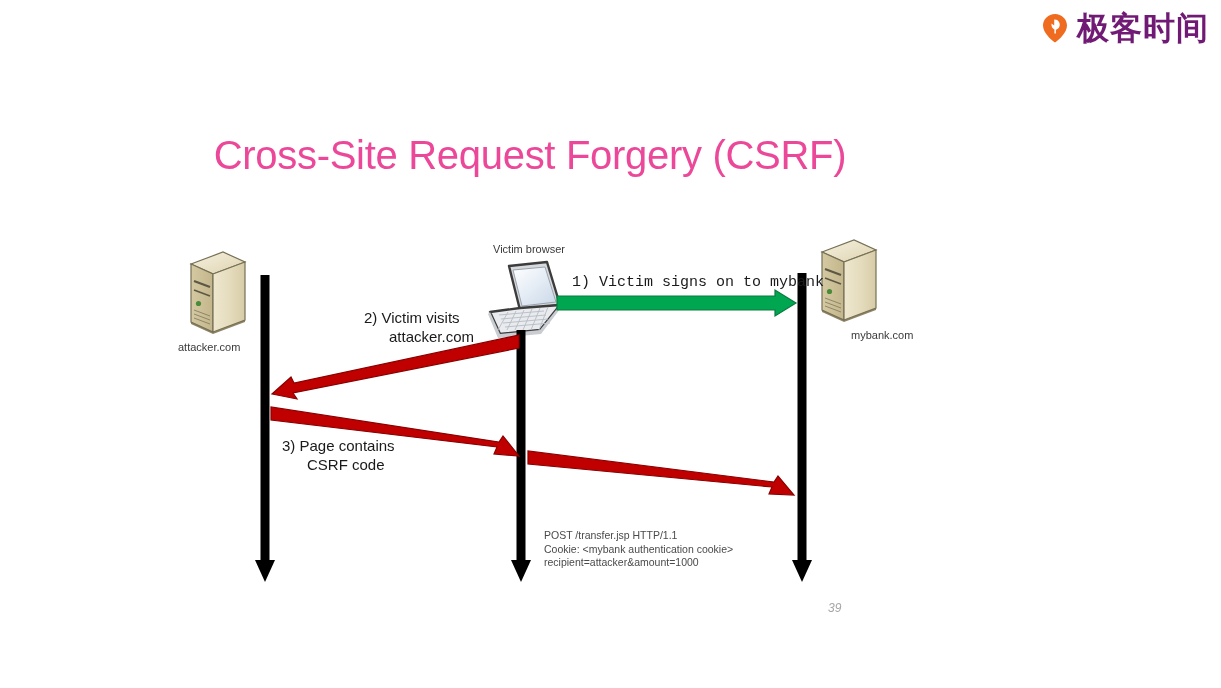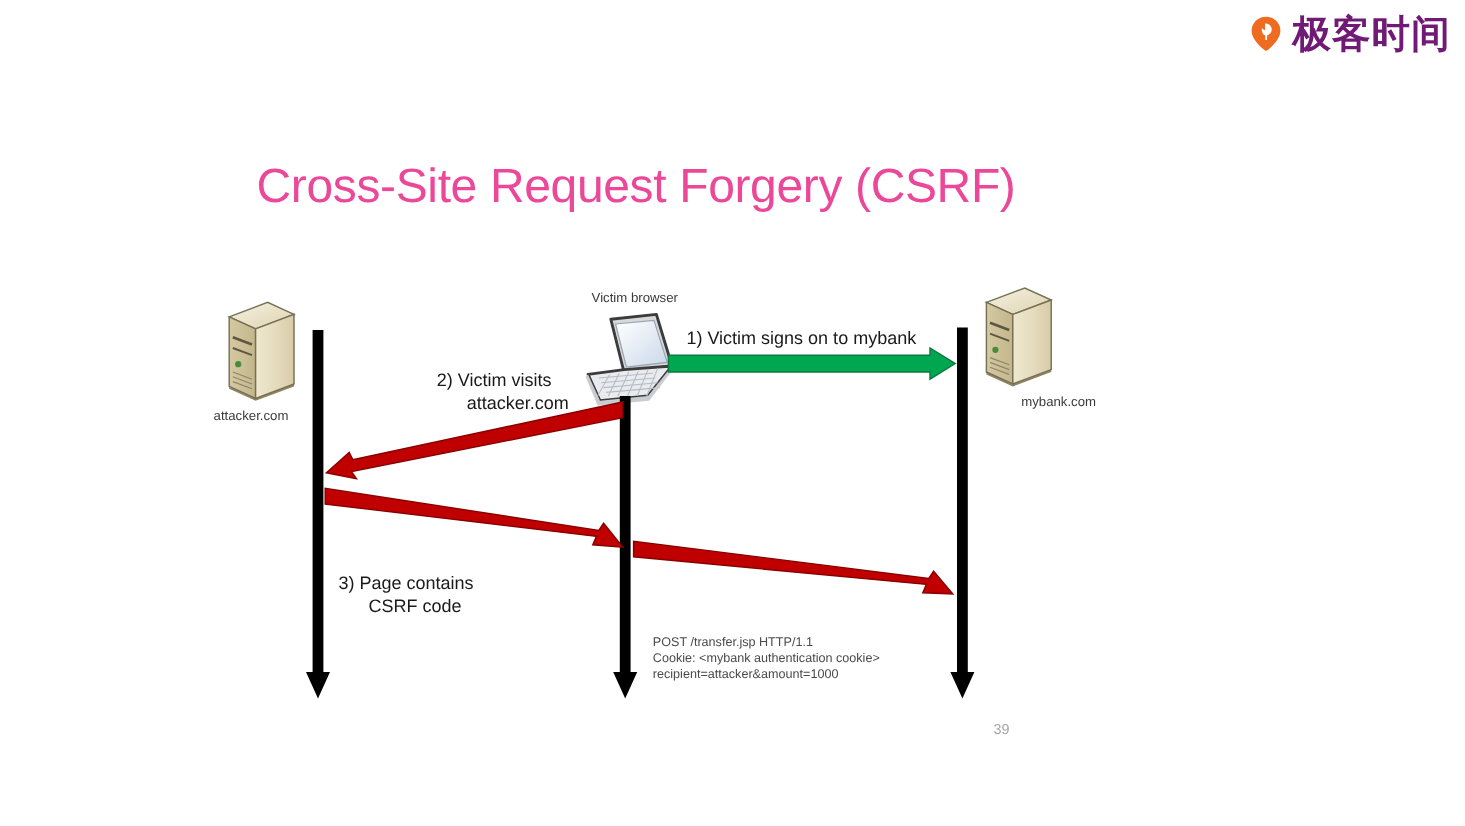--- a/index.html
+++ b/index.html
@@ -97,23 +97,23 @@
 
   
   .step-label {
     position: absolute;
     font-size: 15px;
     color: #1a1a1a;
     font-family: "Liberation Sans", sans-serif;
     line-height: 19px;
     white-space: pre;
   }
-  #step1 { left: 572px; top: 273px; }
+  #step1 { left: 572px; top: 273px; font-family: Liberation Mono, monospace; }
   #step2 { left: 364px; top: 308px; }
-  #step3 { left: 282px; top: 436px; margin-top: 41px; }
+  #step3 { left: 282px; top: 436px; }
   #step4 { left: 542px; top: 473px; }
 
   
   .code-block {
     position: absolute;
     font-size: 10.5px;
     line-height: 13.5px;
     color: #4a4a4a;
     font-family: "Liberation Sans", sans-serif;
     white-space: pre;
@@ -122,20 +122,21 @@
   #code-post { left: 544px; top: 529px; }
 
   
   #page-number {
     position: absolute;
     left: 828px;
     top: 601px;
     font-size: 12px;
     color: #a6a6a6;
     font-family: "Liberation Sans", sans-serif;
+    font-style: italic;
   }
 </style>
 </head>
 <body>
 
 <div id="slide">
 
   <div id="brand">
     <span class="mark">
       <svg width="30" height="30" viewBox="0 0 30 30">

